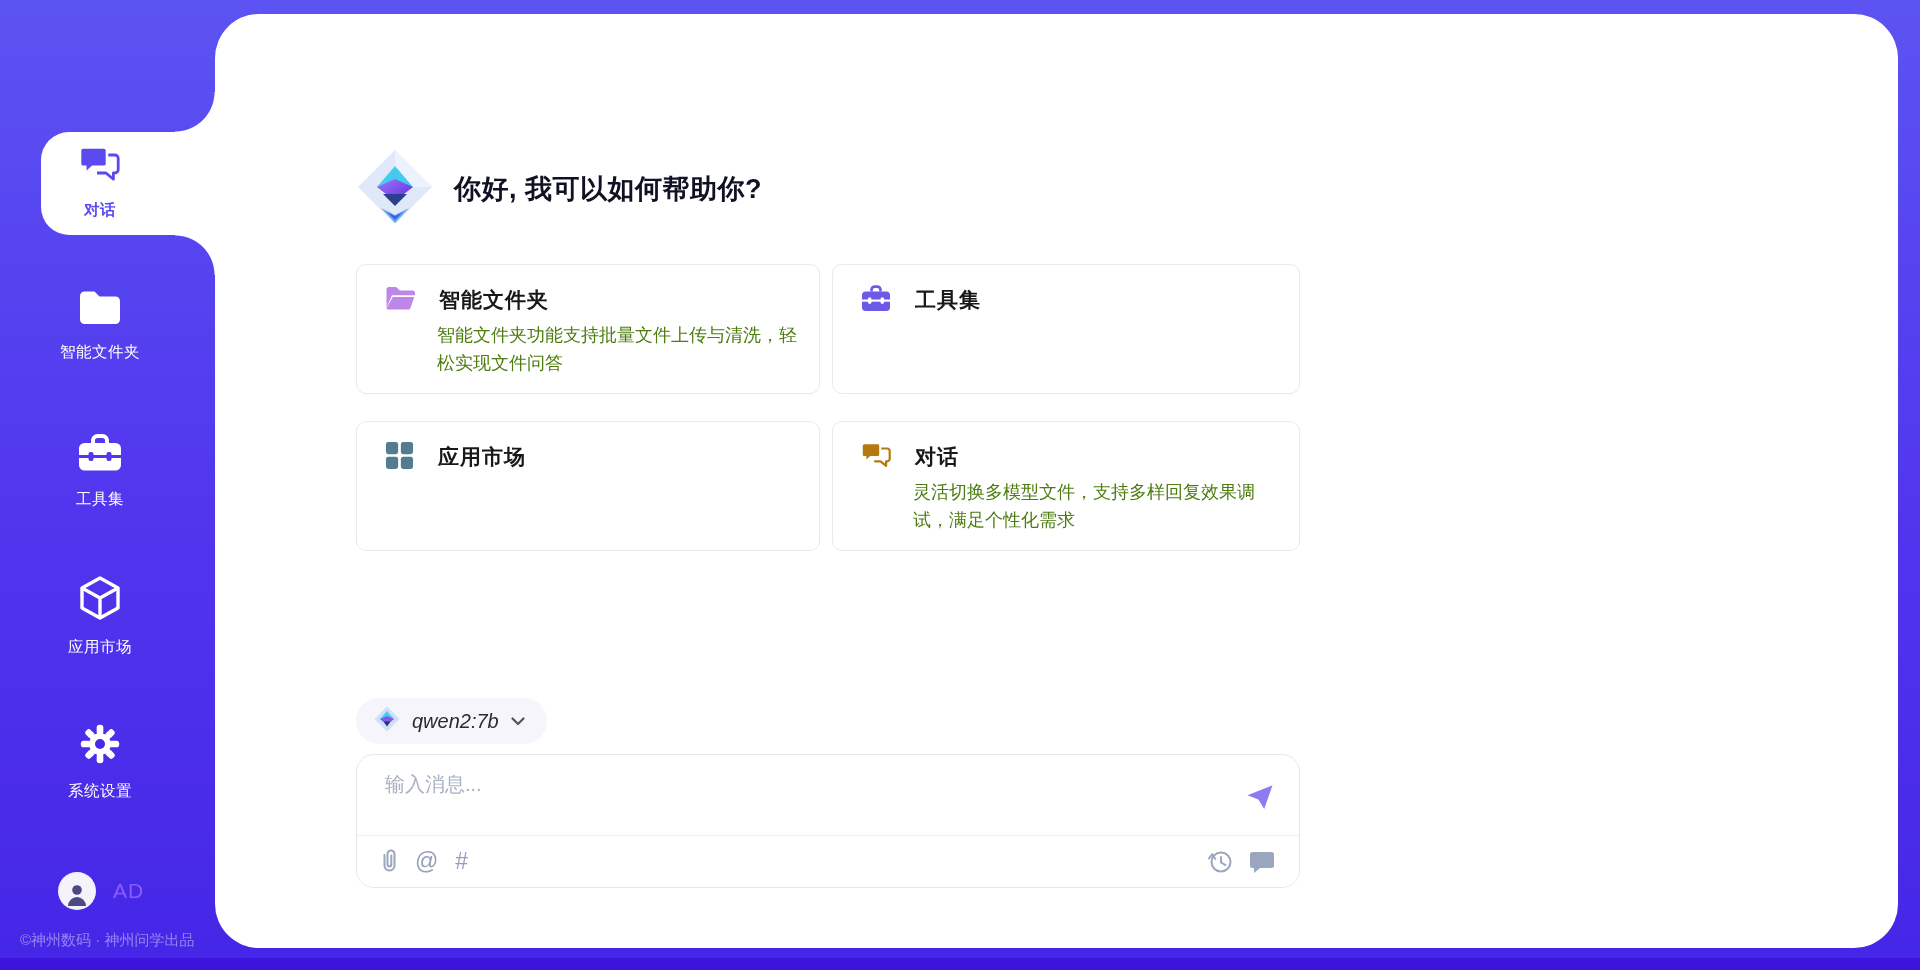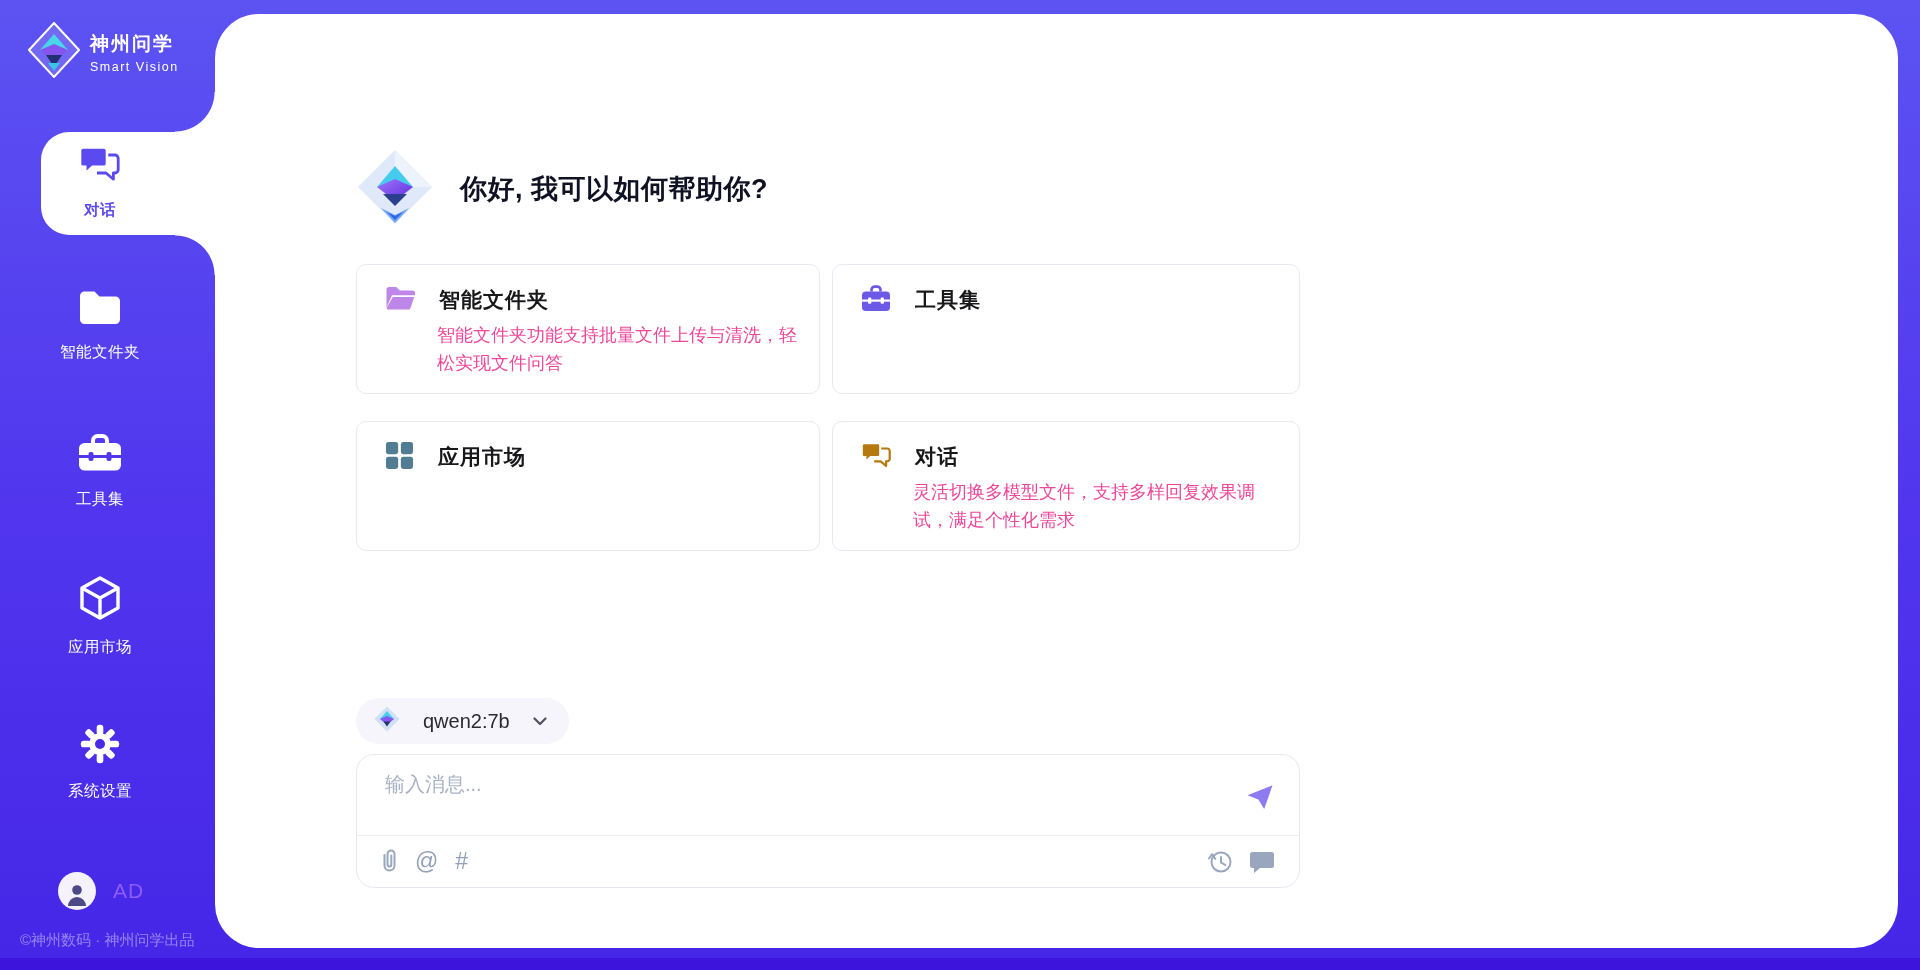--- a/index.html
+++ b/index.html
@@ -44,37 +44,37 @@
   .nav-active-bg::after{
     content:""; position:absolute; right:0; bottom:-40px; width:40px; height:40px;
     background:radial-gradient(circle 40px at 0 100%, rgba(0,0,0,0) 39px, #fff 40px);
   }
 
   .user-row{ position:absolute; left:58px; top:872px; display:flex; align-items:center; gap:17px; cursor:pointer; }
   .avatar-circle{ width:38px; height:38px; border-radius:50%; background:#f6f2fc; display:flex; align-items:flex-end; justify-content:center; overflow:hidden; }
   .user-initials{ color:#8b5cf6; font-size:21px; letter-spacing:1px; }
   .sidebar-footer{ position:absolute; left:20px; top:931px; width:205px; color:rgba(255,255,255,.42); font-size:15px; white-space:nowrap; }
 
-  .greeting-row{ position:absolute; left:356px; top:148px; display:flex; align-items:center; gap:26px; }
+  .greeting-row{ position:absolute; left:356px; top:148px; display:flex; align-items:center; gap:20px; }
   .greeting-text{ font-size:27px; font-weight:bold; color:#101223; letter-spacing:0.5px; }
 
   .cards{ position:absolute; left:356px; top:264px; width:944px;
     display:grid; grid-template-columns:464px 468px; column-gap:12px; row-gap:27px; }
   .card{
     background:#fff; border:1px solid #e9e9f1; border-radius:10px;
     padding:20px 20px 16px 28px; min-height:124px; cursor:pointer;
   }
   .card-head{ display:flex; align-items:center; gap:24px; height:30px; }
   .card-title{ font-size:21px; font-weight:bold; color:#18181b; letter-spacing:1px; }
-  .card-desc{ margin:6px 0 0 52px; font-size:18px; line-height:28px; color:#ec4899; }
+  .card-desc{ margin:6px 0 0 52px; font-size:18px; line-height:28px; color:#4d7c0f; }
 
   .model-pill{
     position:absolute; left:356px; top:698px; height:46px;
-    display:inline-flex; align-items:center; gap:23px; padding:0 22px 0 18px;
-    background:#f5f5fb; border-radius:23px; cursor:pointer;
+    display:inline-flex; align-items:center; gap:12px; padding:0 22px 0 18px;
+    background:#f5f5fb; border-radius:23px; cursor:pointer;font-style:italic;
   }
   .model-name{ font-size:20px; color:#2a2a30; }
 
   .composer{
     position:absolute; left:356px; top:754px; width:944px; height:134px;
     border:1.5px solid #e7e7f0; border-radius:18px; background:#fff;
   }
   .composer textarea{
     position:absolute; left:28px; top:16px; width:820px; height:58px;
     border:none; outline:none; resize:none; font-family:inherit;
@@ -92,35 +92,20 @@
   .tool-icon{ display:flex; align-items:center; justify-content:center; cursor:pointer; }
   .glyph-icon{ font-size:23px; color:#93a0b8; line-height:1; cursor:pointer; font-weight:500; }
 </style>
 </head>
 <body>
 
 <div class="main-panel"></div>
 
 <div class="sidebar">
 
-  <div class="brand">
-    <span>
-      <svg width="52" height="56" viewBox="0 0 52 56">
-        <polygon points="26,1 51,28 26,55 1,28" fill="rgba(255,255,255,.14)" stroke="#fff" stroke-width="2"></polygon>
-        <polygon points="26,12 40,28 26,34 12,28" fill="#49d6e8"></polygon>
-        <polygon points="12,28 26,22 40,28 26,40" fill="#8655f0"></polygon>
-        <polygon points="18,33 34,33 26,45" fill="#203070"></polygon>
-        <polygon points="20,41 32,41 26,49" fill="#3bc3e6"></polygon>
-      </svg>
-    </span>
-    <span class="brand-text">
-      <div class="brand-name">神州问学</div>
-      <div class="brand-sub">Smart Vision</div>
-    </span>
-  </div>
 
   <div class="nav">
     <div class="nav-active-bg" style="top:132px;"></div>
 
     <div class="nav-item active" style="top:132px;">
       <span>
         <svg width="42" height="37" viewBox="0 0 42 37">
           <path d="M27 9 h9 a3.2 3.2 0 0 1 3.2 3.2 v11.6 a3.2 3.2 0 0 1-3.2 3.2 h-1.6 v6.2 l-7.4-6.2 h-9" fill="none" stroke="#5b4af0" stroke-width="2.8" stroke-linejoin="round"></path>
           <path d="M4.2 1.5 h20.6 a3.2 3.2 0 0 1 3.2 3.2 v13 a3.2 3.2 0 0 1-3.2 3.2 H13.6 l-7.4 6.6 v-6.6 H4.2 A3.2 3.2 0 0 1 1 17.7 v-13 A3.2 3.2 0 0 1 4.2 1.5 Z" fill="#5b4af0" stroke="#fff" stroke-width="2.6"></path>
         </svg>

